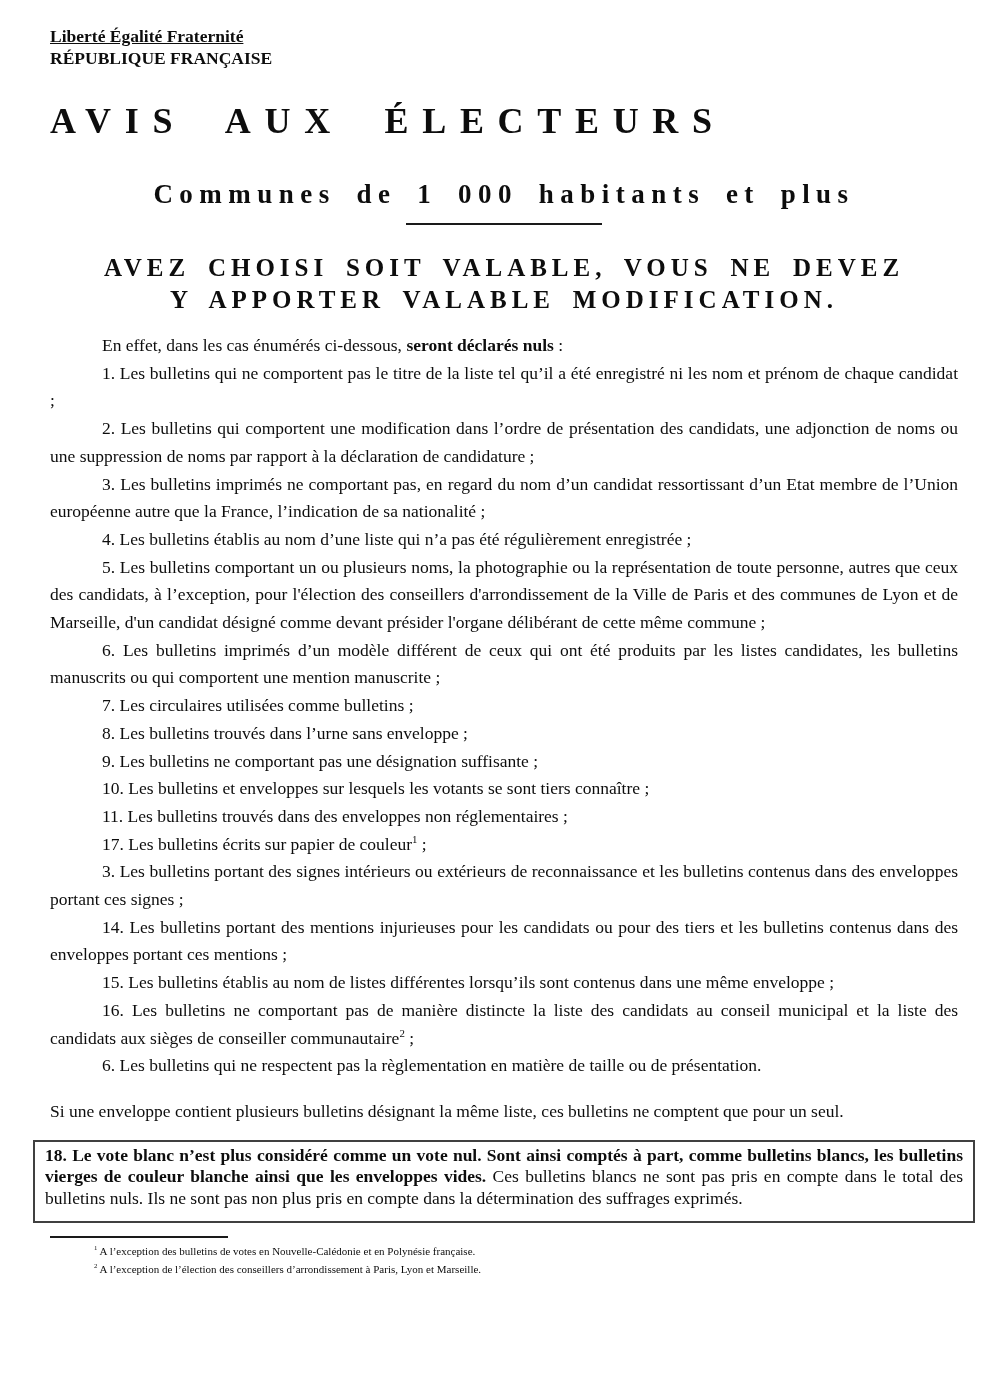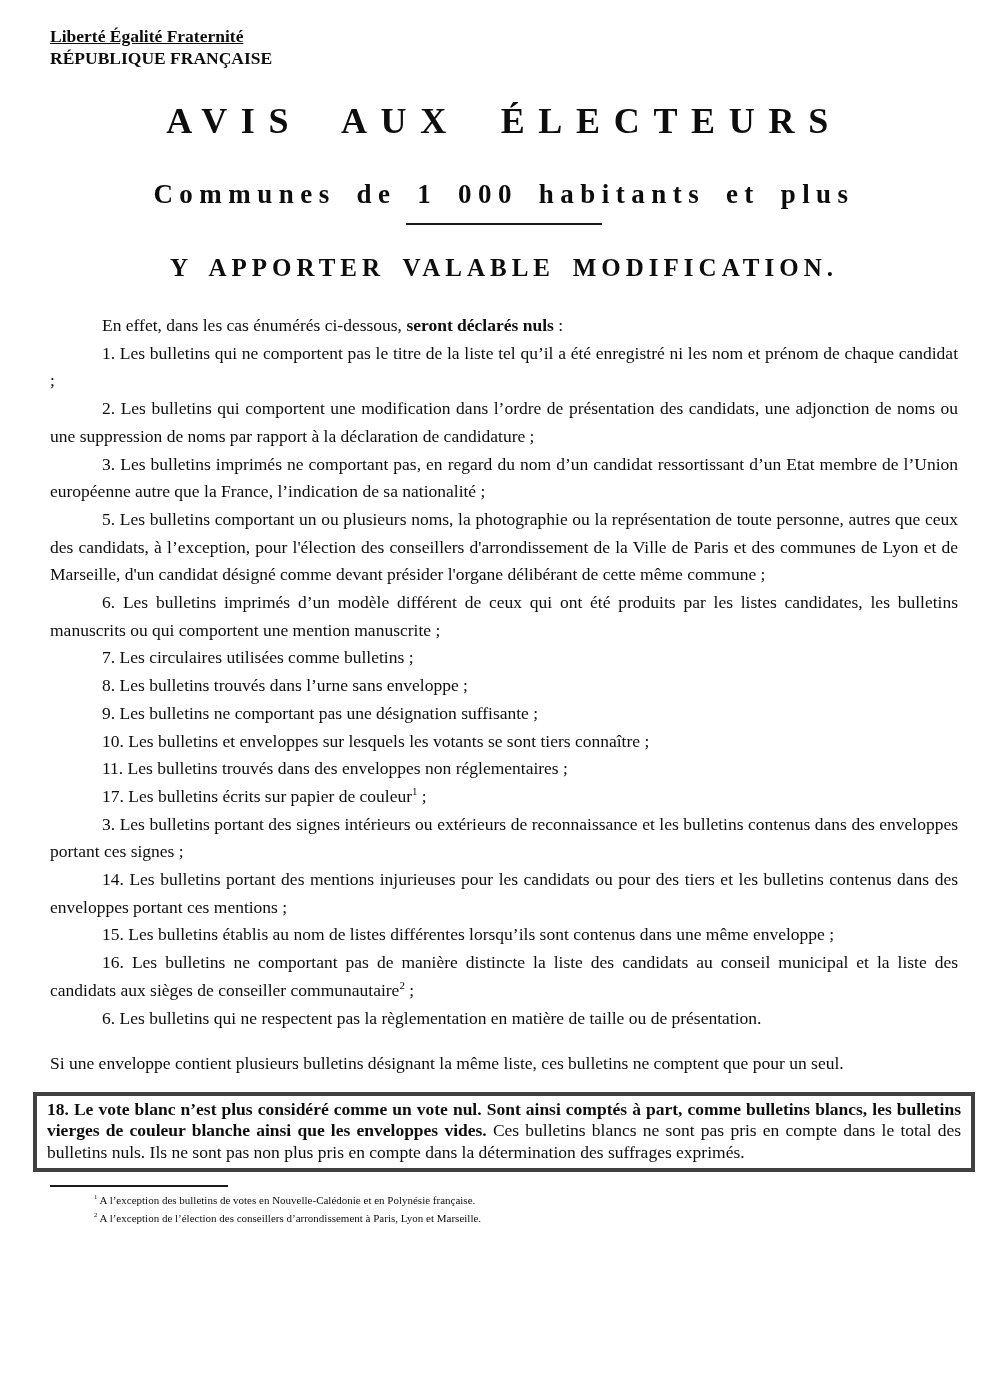--- a/index.html
+++ b/index.html
@@ -9,50 +9,50 @@
     font-family: "Liberation Serif", serif;
     color: #0d0d0d;
     overflow: hidden;
   }
   .page { padding: 25px 50px 0 50px; }
 
   .motto-block { text-align: left; font-weight: 700; font-size: 17.5px; line-height: 22px; }
   .motto-line1 { text-decoration: underline; }
 
   .main-title {
-    margin-top: 34px; text-align: center; font-weight: 700;
+    margin-top: 34px; font-weight: 700;
     font-size: 36px; letter-spacing: 0.38em; word-spacing: 0.5em;
     white-space: nowrap; line-height: 1;
   }
 
   .subtitle {
     margin-top: 37px; text-align: center; font-weight: 700;
     font-size: 27px; line-height: 37px; letter-spacing: 0.24em; word-spacing: 0.28em;
     white-space: nowrap;
   }
   .subtitle-divider { width: 196px; margin: 10px auto 0 auto; border-top: 2px solid #1a1a1a; }
 
   .notice {
     margin-top: 27px; text-align: center; font-weight: 700;
     font-size: 25px; line-height: 32px; letter-spacing: 0.2em; word-spacing: 0.26em;
     white-space: nowrap;
   }
 
   .body-text { font-size: 17.5px; line-height: 27.7px; text-align: justify; }
-  .intro { margin-top: 28px; text-indent: 52px; }
+  .intro { margin-top: 16px; text-indent: 52px; }
   .bold { font-weight: 700; }
   .item { text-indent: 52px; }
   .single-note { margin-top: 18px; }
 
   sup { font-size: 0.62em; vertical-align: super; line-height: 0; }
 
   .blank-vote-box {
     margin: 14px -17px 0 -17px;
-    border: 4px solid #404040;
-    padding: 3px 10px 5px 10px;
+    border: 2px solid #404040;
+    padding: 3px 10px 12px 10px;
     font-size: 17.5px; line-height: 21.5px; text-align: justify;
   }
 
   .footnote-divider { margin-top: 13px; width: 178px; border-top: 2px solid #1a1a1a; }
   .footnotes { margin-top: 5px; font-size: 11px; line-height: 17.5px; margin-left: 44px; }
 </style>
 </head>
 <body>
 
 <div class="page">
@@ -63,29 +63,31 @@
   </div>
 
   <div class="main-title">AVIS AUX ÉLECTEURS</div>
 
   <div class="subtitle">
     <div>Communes de 1 000 habitants et plus</div>
   </div>
   <div class="subtitle-divider"></div>
 
   <div class="notice">
+    <div>AVEZ CHOISI SOIT VALABLE, VOUS NE DEVEZ</div>
     <div>Y APPORTER VALABLE MODIFICATION.</div>
   </div>
 
   <p class="body-text intro"><span>En effet, dans les cas énumérés ci-dessous, </span><span class="bold">seront déclarés nuls</span><span> :</span></p>
 
   <div class="body-text">
     <p class="item"><span>1.</span> <span>Les bulletins qui ne comportent pas le titre de la liste tel qu’il a été enregistré ni les nom et prénom de chaque candidat ;</span></p>
     <p class="item"><span>2.</span> <span>Les bulletins qui comportent une modification dans l’ordre de présentation des candidats, une adjonction de noms ou une suppression de noms par rapport à la déclaration de candidature ;</span></p>
     <p class="item"><span>3.</span> <span>Les bulletins imprimés ne comportant pas, en regard du nom d’un candidat ressortissant d’un Etat membre de l’Union européenne autre que la France, l’indication de sa nationalité ;</span></p>
+    <p class="item"><span>4.</span> <span>Les bulletins établis au nom d’une liste qui n’a pas été régulièrement enregistrée ;</span></p>
     <p class="item"><span>5.</span> <span>Les bulletins comportant un ou plusieurs noms, la photographie ou la représentation de toute personne, autres que ceux des candidats, à l’exception, pour l'élection des conseillers d'arrondissement de la Ville de Paris et des communes de Lyon et de Marseille, d'un candidat désigné comme devant présider l'organe délibérant de cette même commune ;</span></p>
     <p class="item"><span>6.</span> <span>Les bulletins imprimés d’un modèle différent de ceux qui ont été produits par les listes candidates, les bulletins manuscrits ou qui comportent une mention manuscrite ;</span></p>
     <p class="item"><span>7.</span> <span>Les circulaires utilisées comme bulletins ;</span></p>
     <p class="item"><span>8.</span> <span>Les bulletins trouvés dans l’urne sans enveloppe ;</span></p>
     <p class="item"><span>9.</span> <span>Les bulletins ne comportant pas une désignation suffisante ;</span></p>
     <p class="item"><span>10.</span> <span>Les bulletins et enveloppes sur lesquels les votants se sont tiers connaître ;</span></p>
     <p class="item"><span>11.</span> <span>Les bulletins trouvés dans des enveloppes non réglementaires ;</span></p>
     <p class="item"><span>17.</span> <span>Les bulletins écrits sur papier de couleur</span><sup>1</sup><span> ;</span></p>
     <p class="item"><span>3.</span> <span>Les bulletins portant des signes intérieurs ou extérieurs de reconnaissance et les bulletins contenus dans des enveloppes portant ces signes ;</span></p>
     <p class="item"><span>14.</span> <span>Les bulletins portant des mentions injurieuses pour les candidats ou pour des tiers et les bulletins contenus dans des enveloppes portant ces mentions ;</span></p>

